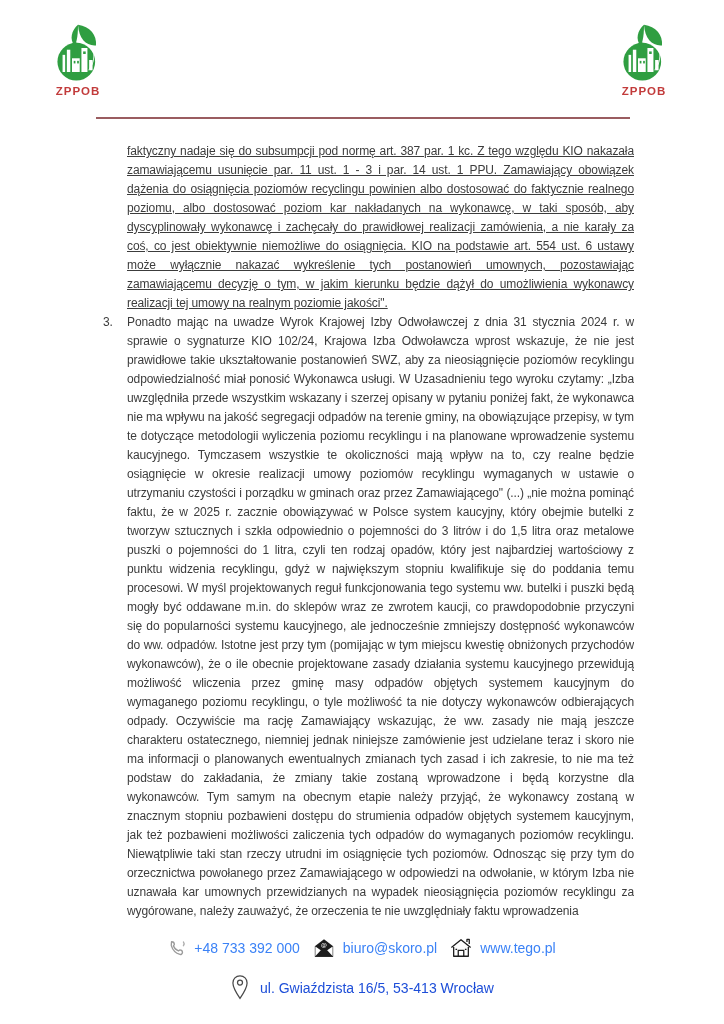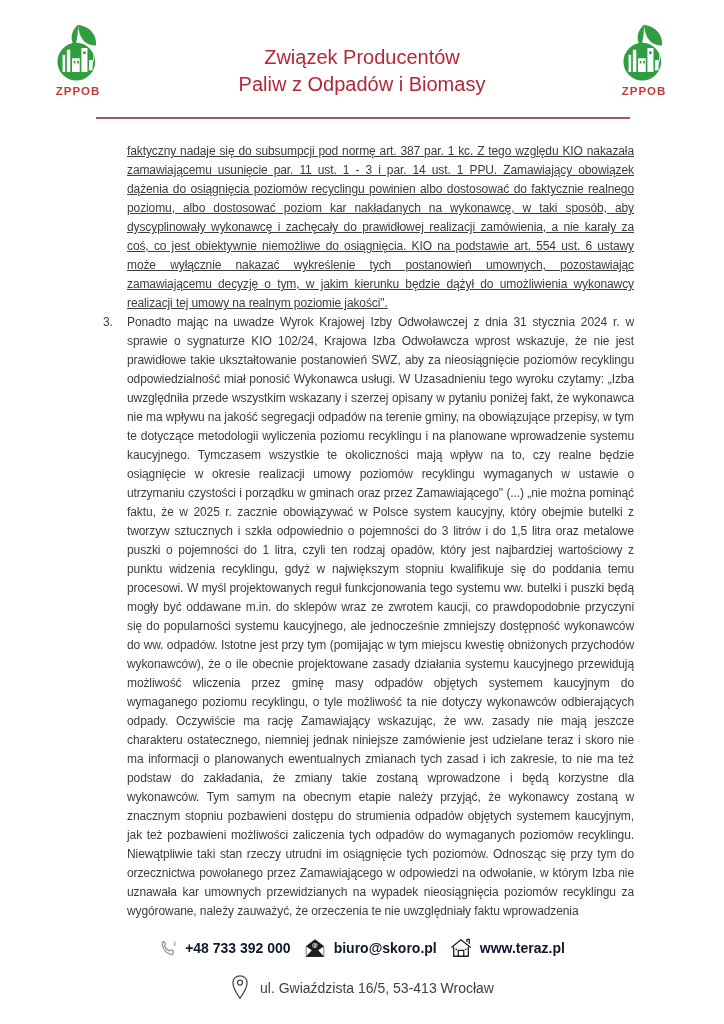--- a/index.html
+++ b/index.html
@@ -32,26 +32,26 @@
   }
   .cont { margin:0 0 0 24px; text-align:justify;text-decoration:underline; }
   .li { display:flex; margin:0; }
   .num { flex:0 0 24px; width:24px; }
   .li-text { flex:1; margin:0; text-align:justify; }
   .li-text strong { font-weight:normal; color:var(--body-text,#3c3c3c); }
   
   .footer-line1 {
     position:absolute; top:937px; left:0; width:100%;
     display:flex; justify-content:center; align-items:center; gap:12px;
-    font-size:14px; color:#0f172a;font-weight:bold;
+    font-size:14px; color:#3b82f6;
   }
   .footer-line2 {
     position:absolute; top:974px; left:0; width:100%;
     display:flex; justify-content:center; align-items:center; gap:10px;
-    font-size:14px; color:#404040;
+    font-size:14px; color:#1d4ed8;
   }
   .contact { display:flex; align-items:center; gap:7px; }
   .contact svg { display:block; }
 </style>
 </head>
 <body>
 
 <div class="page">
 
   <div class="logo logo-left">
@@ -70,24 +70,20 @@
       </g>
       <g fill="#2f9e41">
         <rect x="25" y="43" width="2" height="3"></rect>
         <rect x="29" y="43" width="2" height="3"></rect>
         <rect x="36" y="32" width="3" height="3"></rect>
       </g>
     </svg>
     <span class="logo-label">ZPPOB</span>
   </div>
 
-  <div class="title">
-    <div>Związek Producentów</div>
-    <div>Paliw z Odpadów i Biomasy</div>
-  </div>
 
   <div class="logo logo-right">
     <svg viewBox="0 0 60 70">
       <circle cx="28" cy="44" r="22" fill="#2f9e41"></circle>
       <path d="M30 1 C44 3 52 13 51 25 C40 26 31 18 30 1 Z" fill="#2f9e41"></path>
       <path d="M30 1 C22 8 20 18 26 26 C29 20 30 12 30 1 Z" fill="#2f9e41"></path>
       <path d="M29 22 C27 30 27 36 28 44" stroke="#2f9e41" stroke-width="3" fill="none"></path>
       <path d="M46 28 C52 38 48 50 40 56 C48 48 50 36 46 28 Z" fill="#ffffff" opacity="0.9"></path>
       <g fill="#ffffff">
         <rect x="12" y="36" width="3" height="20"></rect>
@@ -134,21 +130,21 @@
       <span>biuro@skoro.pl</span>
     </span>
     <span class="contact">
       <svg width="24" height="22" viewBox="0 0 26 24" fill="none" stroke="#1d1d1d" stroke-width="1.4" stroke-linejoin="round">
         <path d="M2.5 11.5 L13 3 L23.5 11.5"></path>
         <path d="M19.5 5.5 V2.5 H22 V7.5"></path>
         <path d="M5 11 V21 H21 V11"></path>
         <path d="M10 21 V14.5 H16 V21"></path>
         <path d="M7 13.5 H8.8 M17.2 13.5 H19"></path>
       </svg>
-      <span>www.teraz.pl</span>
+      <span>www.tego.pl</span>
     </span>
   </div>
 
   <div class="footer-line2">
     <svg width="20" height="27" viewBox="0 0 24 32" fill="none" stroke="#4a4a4a" stroke-width="1.5">
       <path d="M12 2 C7 2 3.5 5.8 3.5 10.5 C3.5 16.5 12 29 12 29 C12 29 20.5 16.5 20.5 10.5 C20.5 5.8 17 2 12 2 Z"></path>
       <circle cx="12" cy="10" r="3"></circle>
     </svg>
     <span>ul. Gwiaździsta 16/5, 53-413 Wrocław</span>
   </div>

